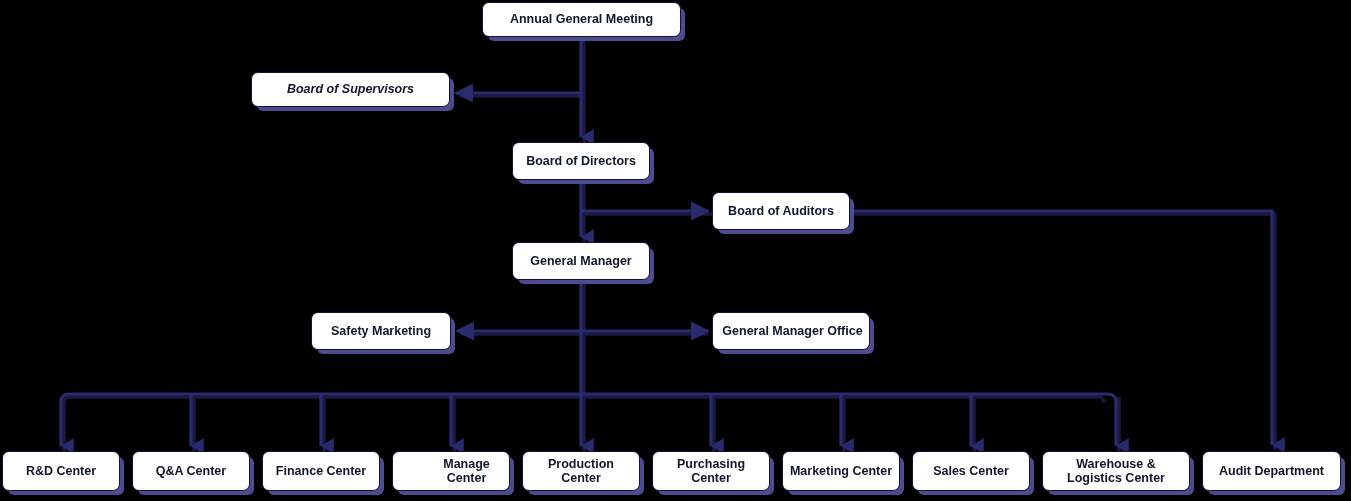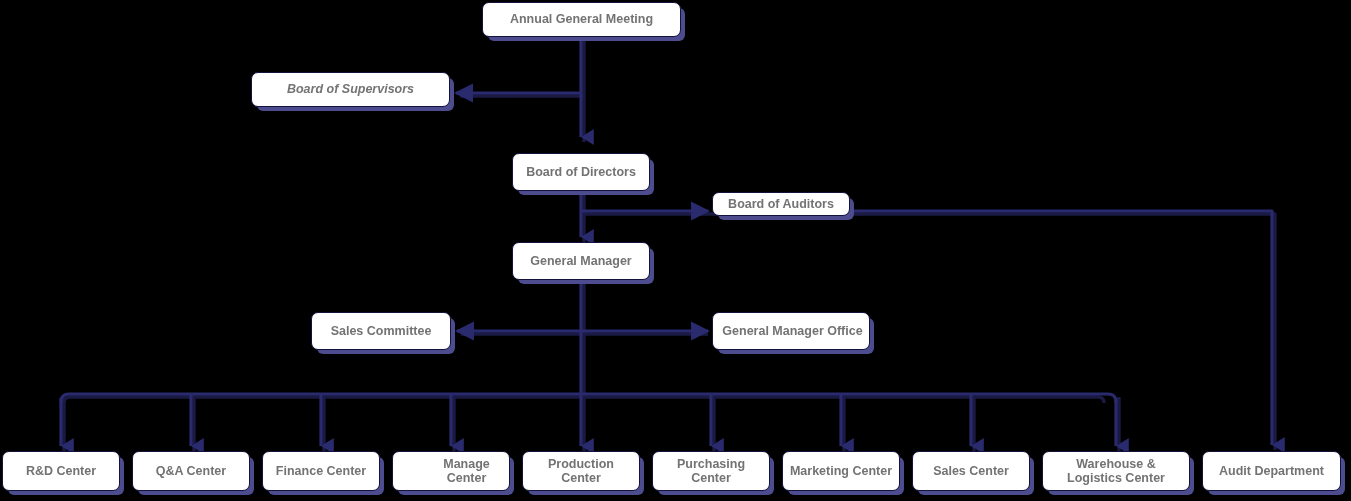--- a/index.html
+++ b/index.html
@@ -28,21 +28,21 @@
     top: 0;
     width: 1351px;
     height: 501px;
   }
   .node {
     position: absolute;
     box-sizing: border-box;
     background: #ffffff;
     border: 1px solid #12123c;
     border-radius: 7px;
-    color: #737373;
+    color: #0f172a;
     font-size: 12.5px;
     font-weight: bold;
     line-height: 1.16;
     text-align: center;
     display: flex;
     align-items: center;
     justify-content: center;
     padding: 2px 5px;
     box-shadow: 5px 5px 0 -1px #4c4c8e;
   }
@@ -109,31 +109,31 @@
     </g>
   </svg>
 
   <div id="node-layer">
       <div class="node" style="left: 482px; top: 2px; width: 199px; height: 35px;">
         <span class="node-label">Annual General Meeting</span>
       </div>
       <div class="node" style="left: 251px; top: 72px; width: 199px; height: 35px; font-style: italic;">
         <span class="node-label">Board of Supervisors</span>
       </div>
-      <div class="node" style="left: 512px; top: 142px; width: 138px; height: 38px; margin-top: 11px;">
+      <div class="node" style="left: 512px; top: 142px; width: 138px; height: 38px;">
         <span class="node-label">Board of Directors</span>
       </div>
-      <div class="node" style="left: 712px; top: 192px; width: 138px; height: 24px; justify-content: center;">
+      <div class="node" style="left: 712px; top: 192px; width: 138px; height: 38px; justify-content: center;">
         <span class="node-label">Board of Auditors</span>
       </div>
       <div class="node" style="left: 512px; top: 242px; width: 138px; height: 38px;">
         <span class="node-label">General Manager</span>
       </div>
       <div class="node" style="left: 311px; top: 312px; width: 140px; height: 38px;">
-        <span class="node-label">Sales Committee</span>
+        <span class="node-label">Safety Marketing</span>
       </div>
       <div class="node" style="left: 712px; top: 312px; width: 158px; height: 38px; padding-left: 8px;">
         <span class="node-label">General Manager Office</span>
       </div>
       <div class="node" style="left: 2px; top: 451px; width: 118px; height: 40px;">
         <span class="node-label">R&amp;D Center</span>
       </div>
       <div class="node" style="left: 132px; top: 451px; width: 118px; height: 40px;">
         <span class="node-label">Q&amp;A Center</span>
       </div>

